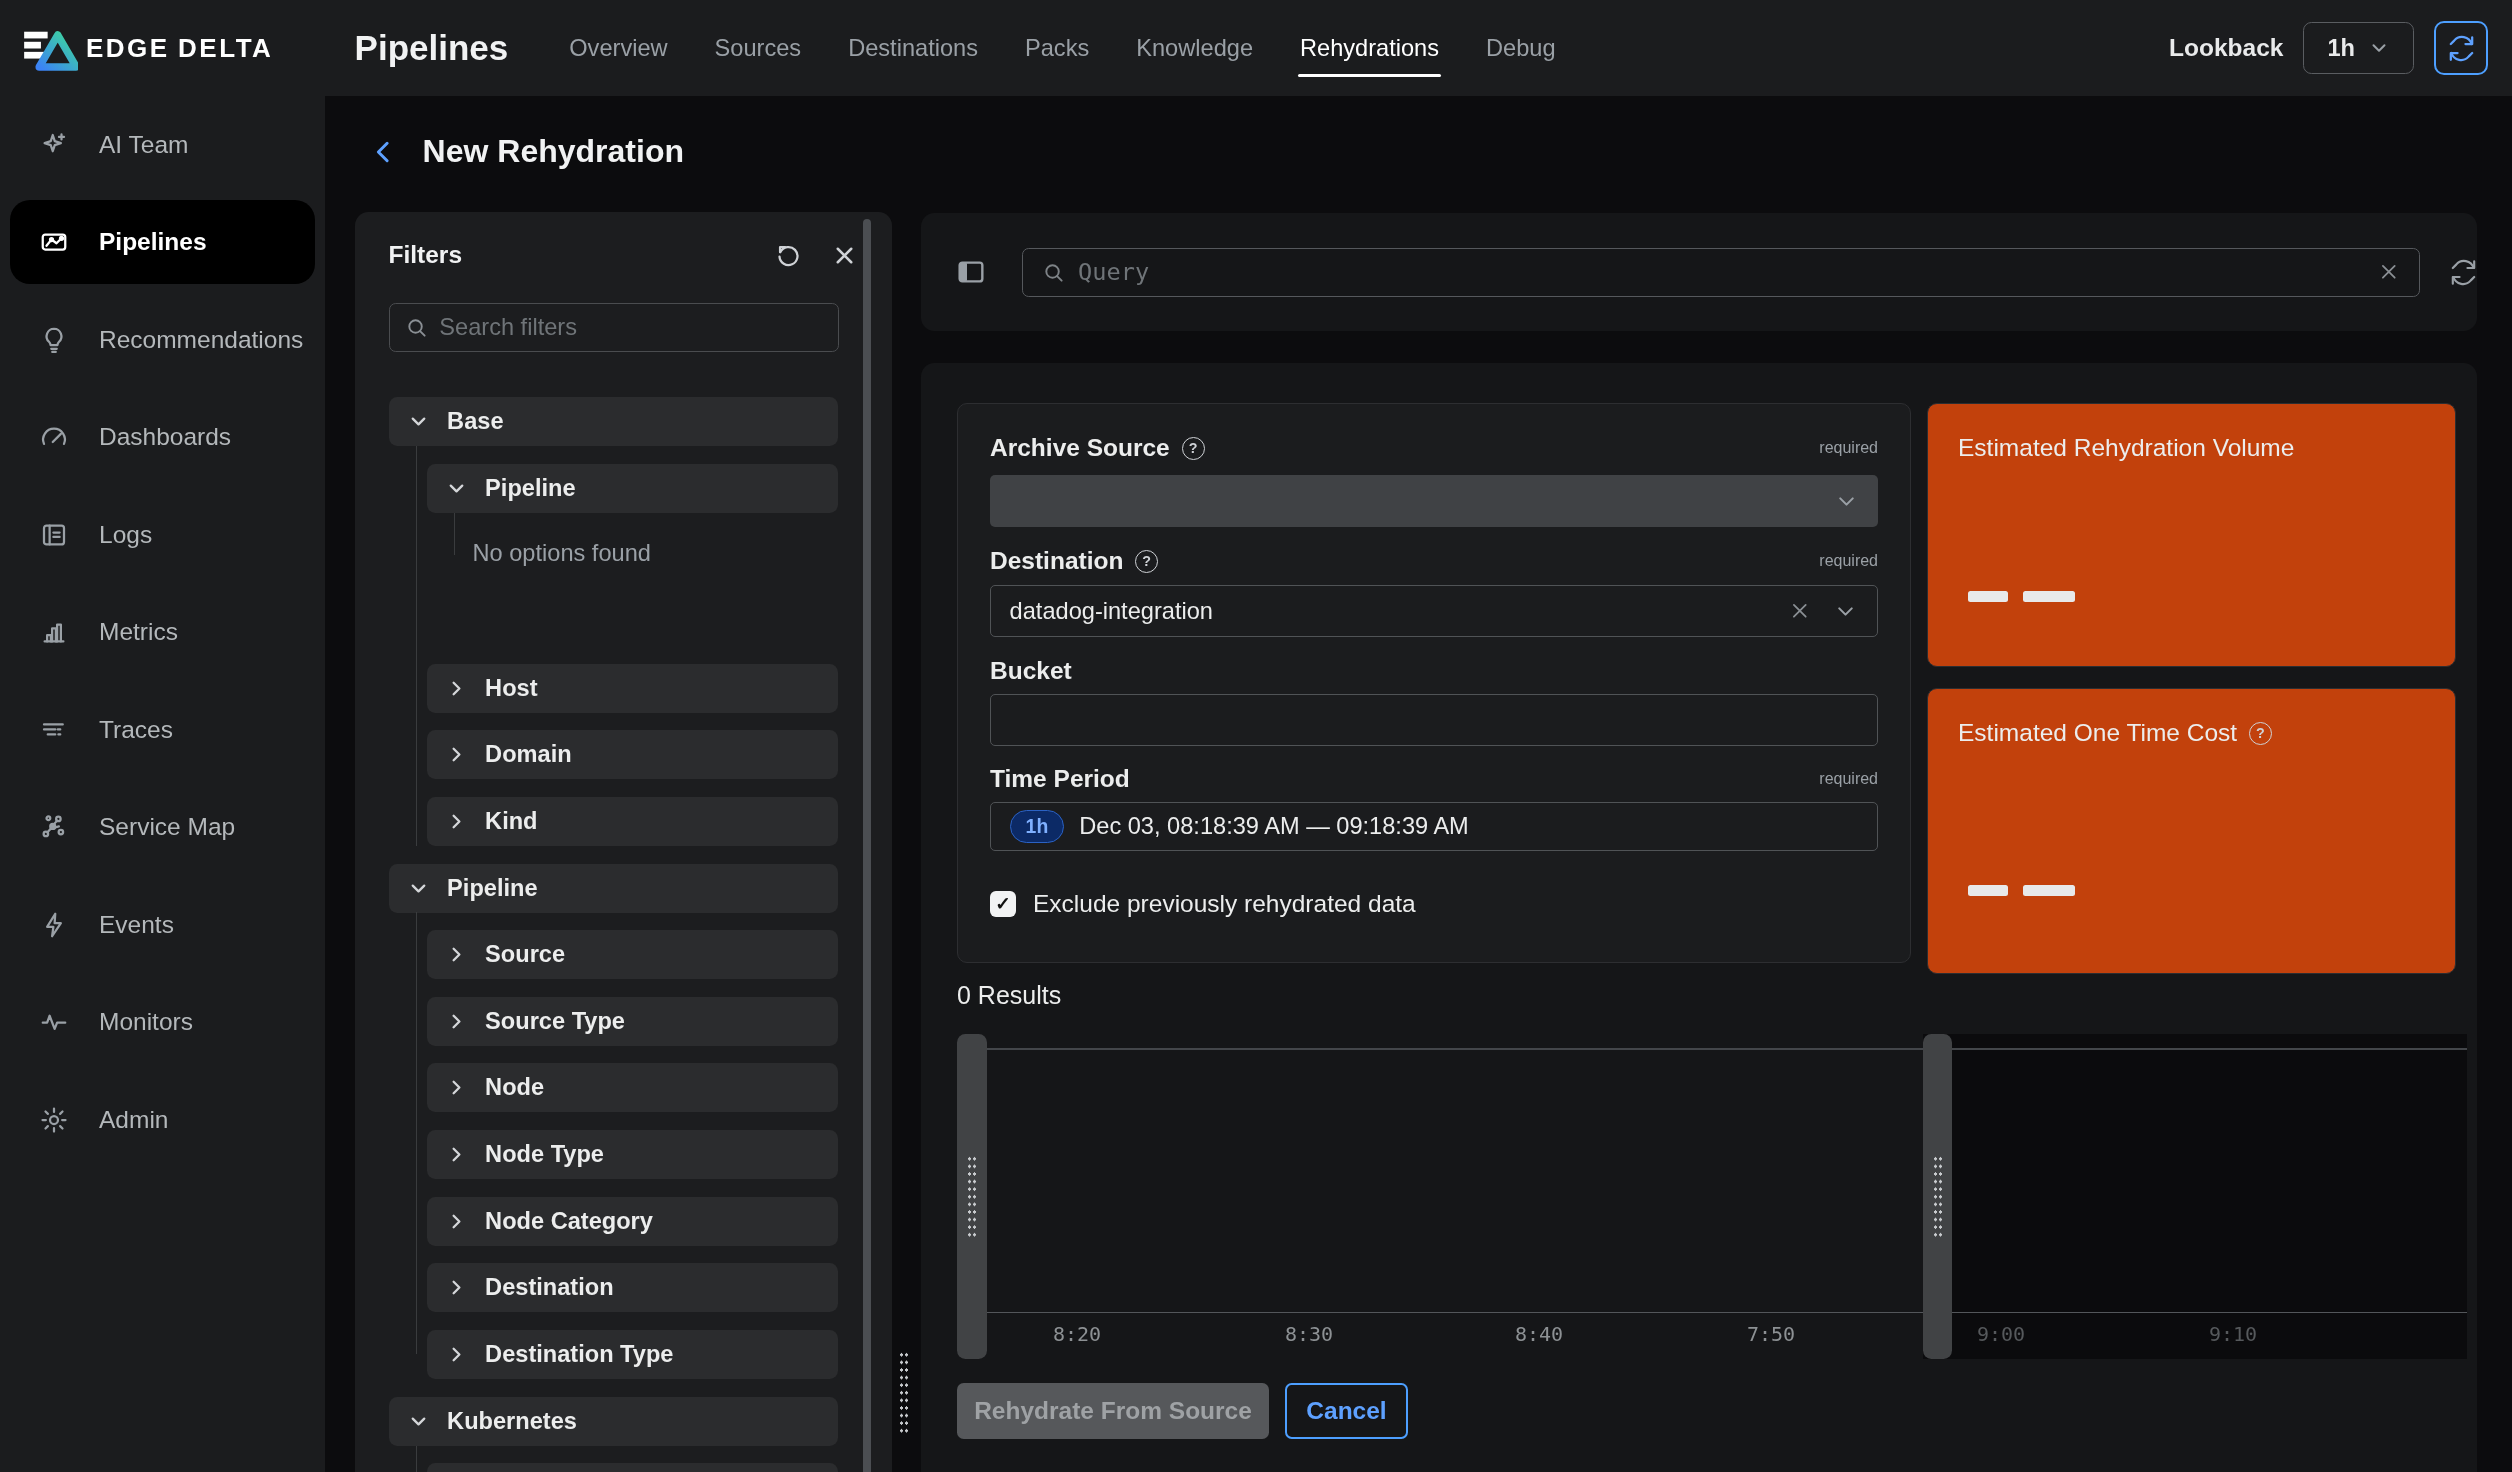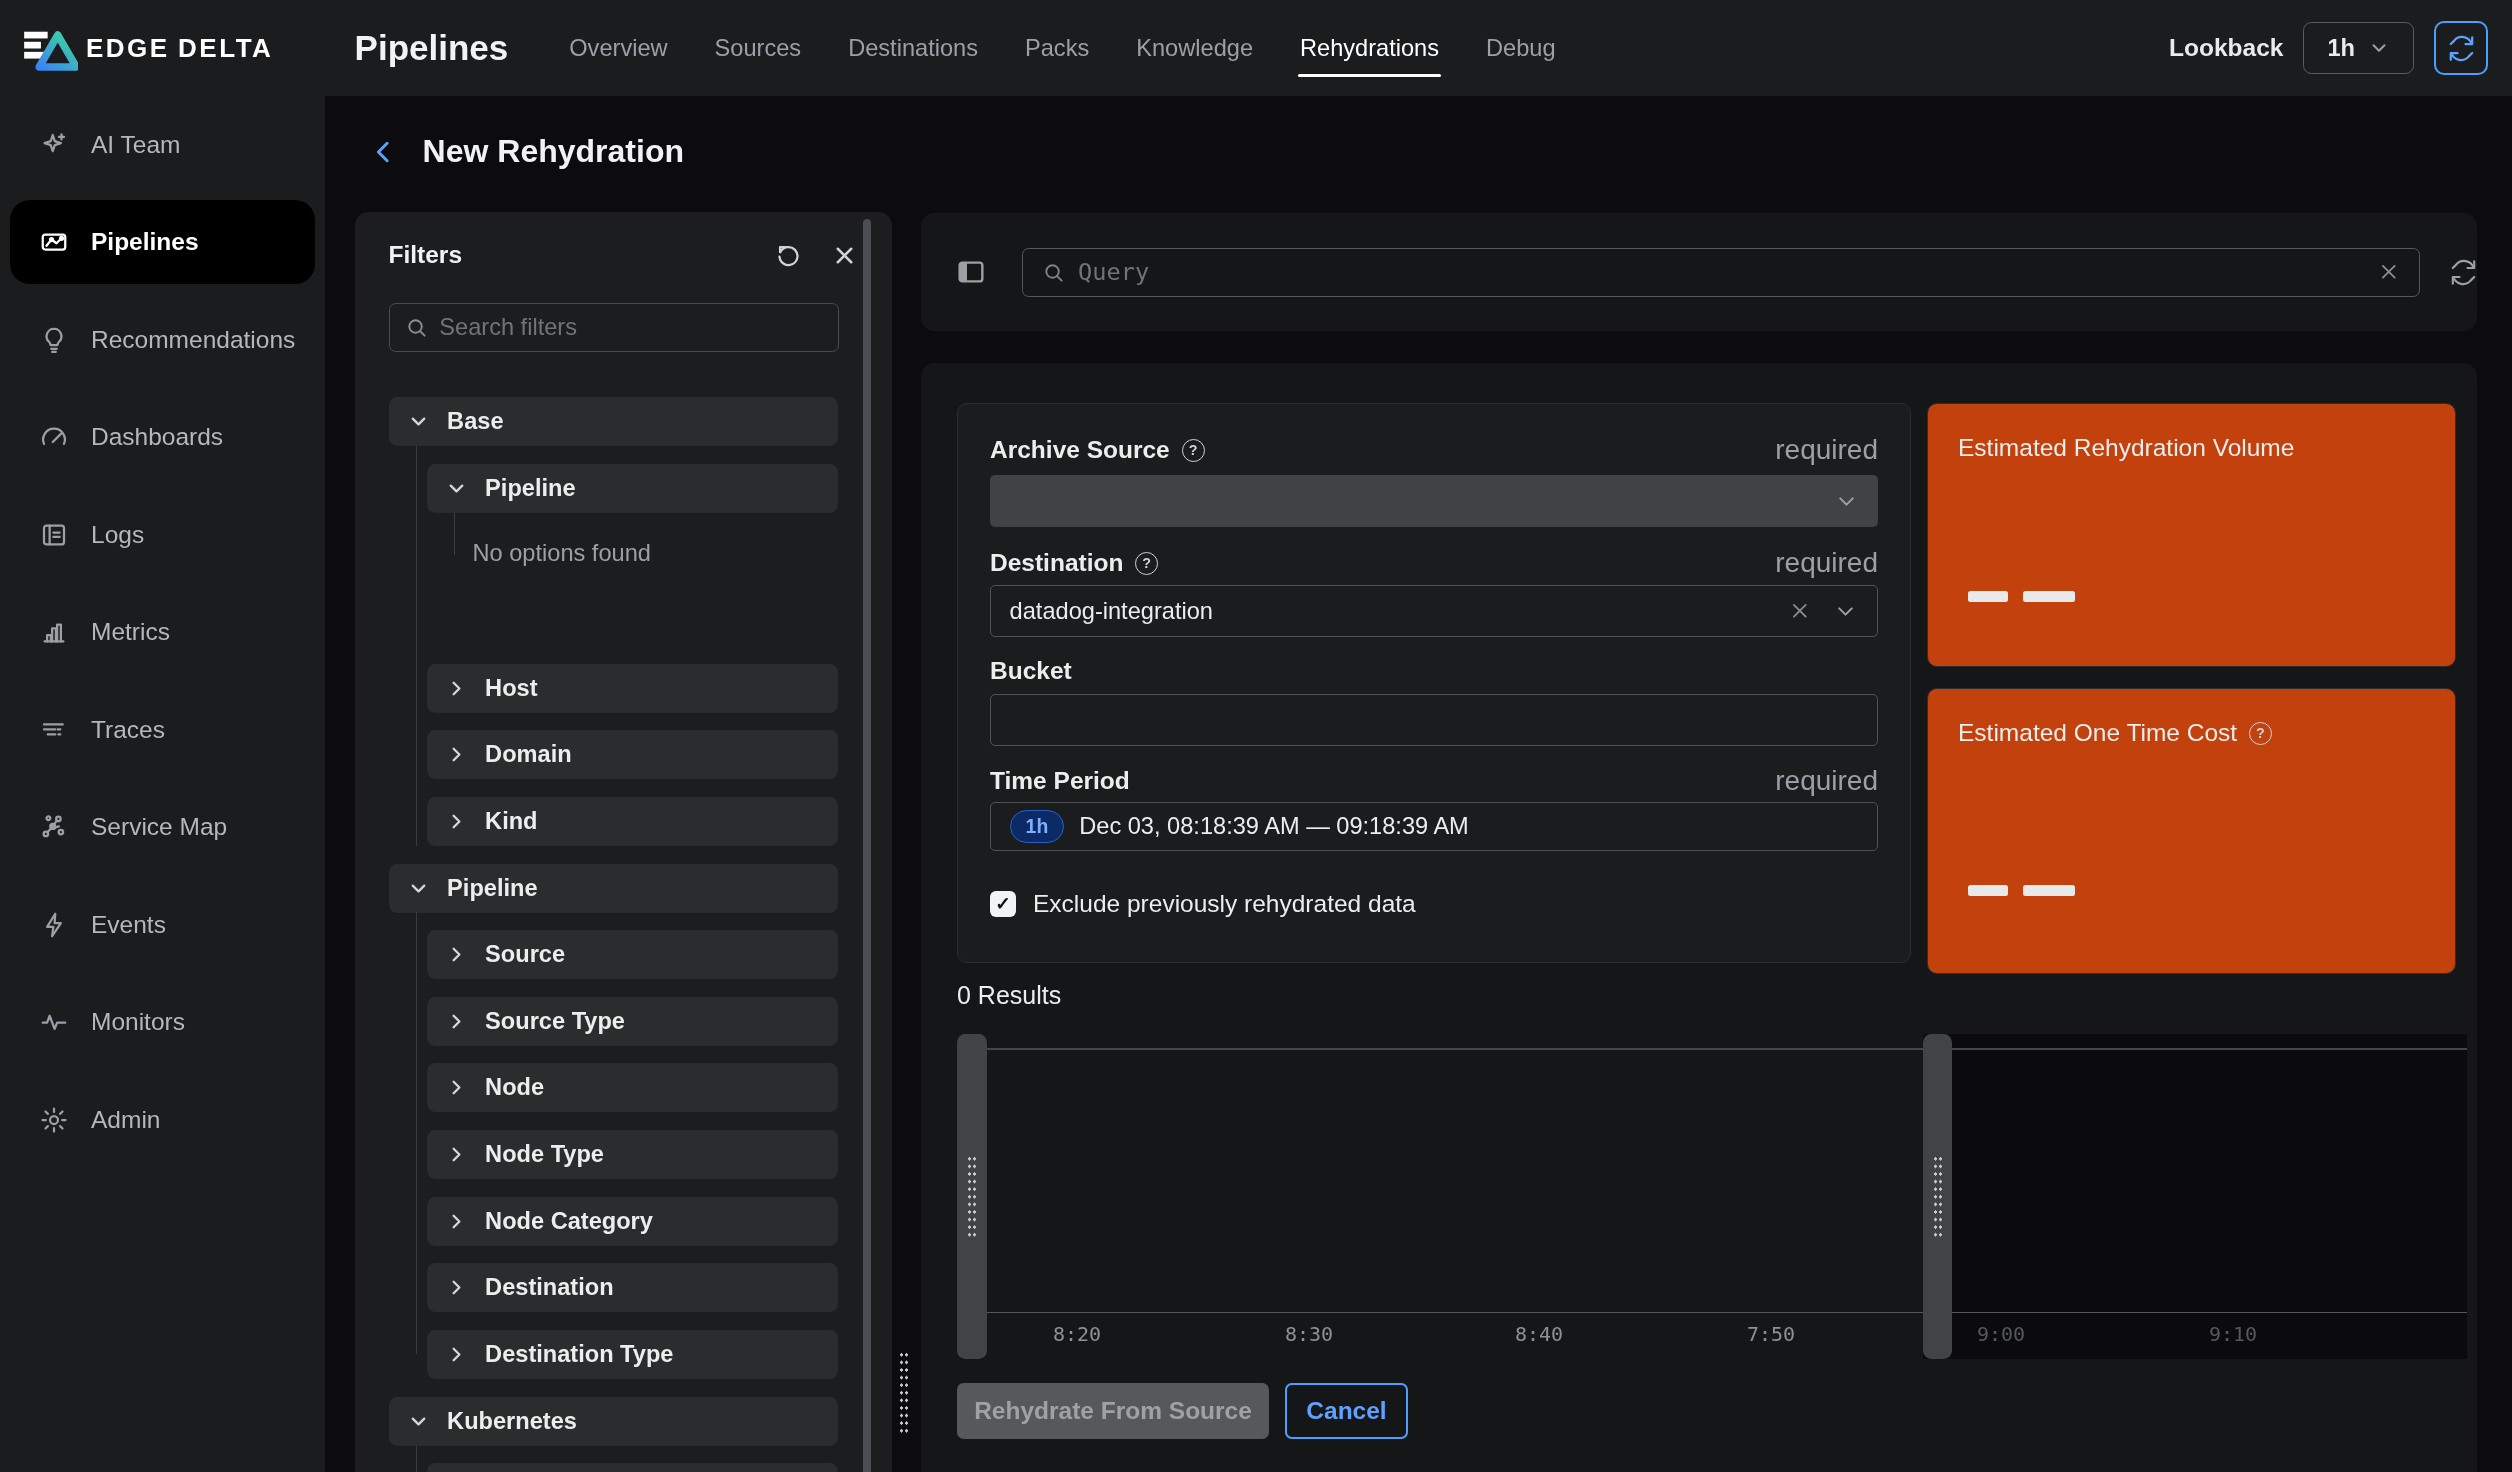--- a/index.html
+++ b/index.html
@@ -35,21 +35,21 @@
   .refresh-btn {
     width:54px; height:54px; border:2.1px solid #4d9fff; border-radius:10px;
     display:flex; align-items:center; justify-content:center; color:#5ea1ff; cursor:pointer; background:transparent;
   }
   .icon { display:inline-flex; align-items:center; justify-content:center; }
   .icon svg { display:block; }
 
   
   .sidebar { position:absolute; top:96px; left:0; width:325px; bottom:0; background:#1b1c1e; padding-top:6.7px; }
   .side-item {
-    height:84px; margin:0 10px 13.5px 10px; display:flex; align-items:center; gap:22px;
+    height:84px; margin:0 10px 13.5px 10px; display:flex; align-items:center; gap:30px;
     padding-left:29px; border-radius:20px; color:#b4b8bb; cursor:pointer;
   }
   .side-item .icon { color:#9aa0a6; }
   .side-item .lbl { font-size:24.5px; }
   .side-item.active { background:#000; color:#fff; }
   .side-item.active .icon { color:#fff; }
   .side-item.active .lbl { font-weight:600; }
 
   
   .content { position:absolute; top:96px; left:325px; right:0; bottom:0; background:#0c0c0e; overflow:hidden; }
@@ -109,21 +109,21 @@
   .main-panel {
     position:absolute; left:596px; top:267px; width:1556px; height:1164px;
     background:#151618; border-radius:13.5px;
   }
   .form-card {
     position:absolute; left:36px; top:40px; width:954px; height:560px;
     background:#1b1c1e; border:1.3px solid #2d2e31; border-radius:10px; padding:0 32px;
   }
   .lbl-row { position:absolute; left:32px; right:32px; display:flex; align-items:center; }
   .fld-label { font-size:24.5px; font-weight:600; color:#eceded; display:flex; align-items:center; }
-  .required { margin-left:auto; font-size:28px; color:#9aa0a6; }
+  .required { margin-left:auto; font-size:16px; color:#9aa0a6; }
   .help {
     display:inline-flex; width:23px; height:23px; border:1.7px solid #cfd2d6; border-radius:50%;
     align-items:center; justify-content:center; font-size:14.3px; font-weight:700; color:#cfd2d6; margin-left:11.8px;
   }
   .fld { position:absolute; left:32px; right:32px; height:52px; border-radius:5px; display:flex; align-items:center; padding:0 18.6px; }
   .fld.filled { background:#404245; }
   .fld.outlined { border:1.3px solid #505356; }
   .fld .chev { margin-left:auto; color:#9aa0a6; }
   .fld .value { font-size:23.6px; color:#eceded; }
   .fld .clear { margin-left:auto; color:#8a8f94; cursor:pointer; }

